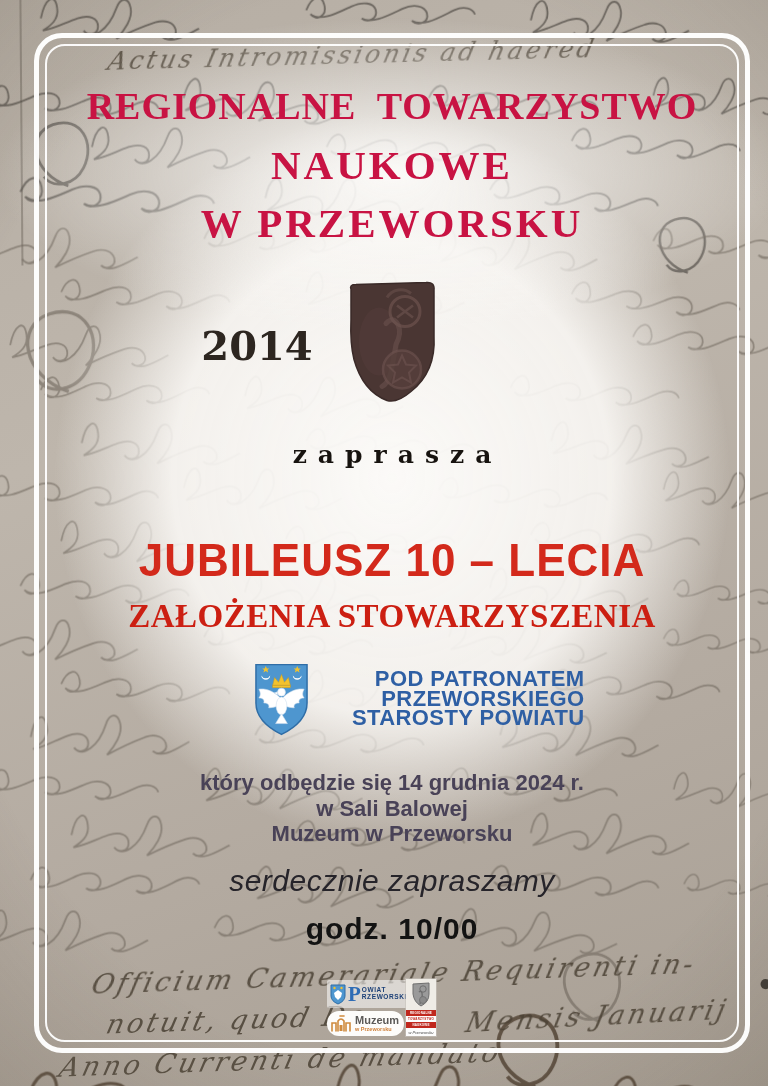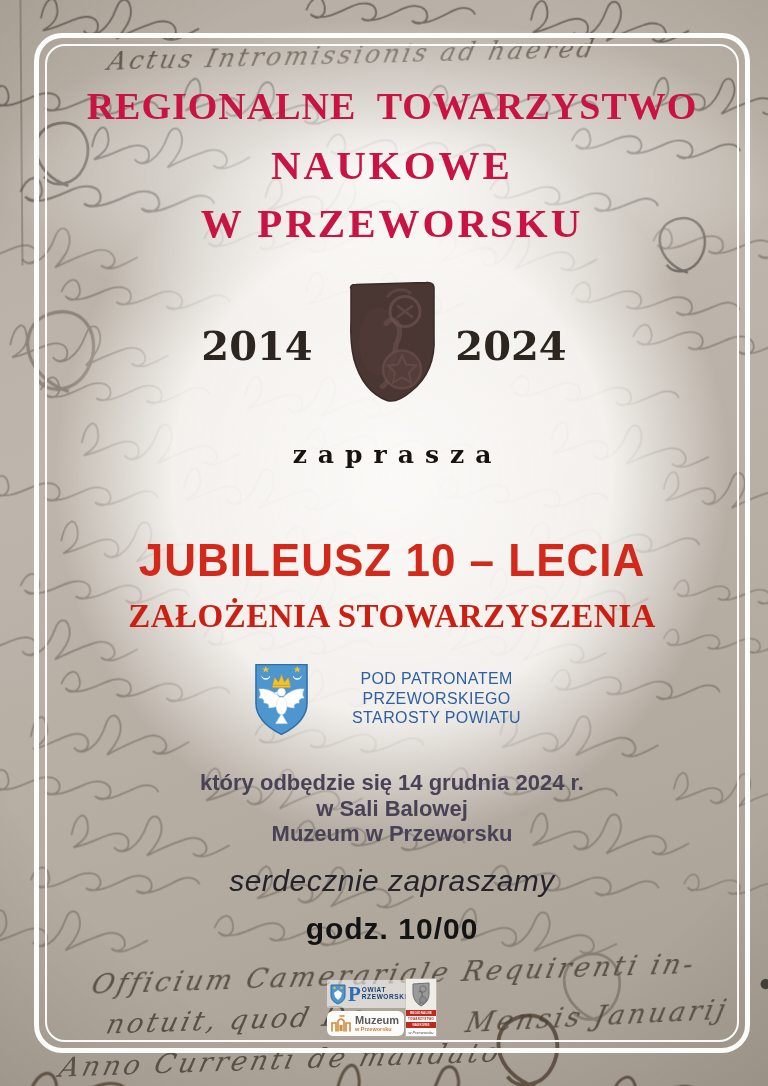--- a/index.html
+++ b/index.html
@@ -55,37 +55,37 @@
   .invite{font-family:"DejaVu Serif",serif;font-weight:bold;color:#17130f;}
   .invite1{top:440px;font-size:25px;letter-spacing:11px;text-indent:11px;}
   .invite2{top:475px;font-size:25px;letter-spacing:8px;text-indent:8px;}
 
   .jub1{top:534px;font-size:44px;font-weight:800;color:#d3291b;letter-spacing:1px;
         transform:scaleY(1.06);transform-origin:center top;}
   .jub2{top:598px;font-family:"Liberation Serif",serif;font-weight:bold;font-size:33px;
         color:#cc1f12;letter-spacing:.5px;}
 
   .patron-crest{position:absolute;left:253px;top:661px;width:57px;height:77px;}
-  .patron-text{position:absolute;left:352px;top:669px;font-weight:normal;font-size:16px;
-        line-height:19.5px;color:#2e5fa4;letter-spacing:.4px;text-align:center;}
+  .patron-text{position:absolute;left:352px;top:669px;font-weight:bold;font-size:22px;
+        line-height:19.5px;color:#2e5fa4;letter-spacing:.4px;text-align:right;}
 
   .event{top:770px;font-weight:bold;font-size:22px;line-height:25.5px;color:#494257;text-align:center;}
   .closing{top:864px;font-style:italic;font-size:30px;color:#26242a;letter-spacing:.5px;}
   .time{top:912px;font-weight:bold;font-size:30px;color:#131313;letter-spacing:1px;}
 
   
   .powiat-logo{position:absolute;left:327px;top:980px;height:26px;display:flex;align-items:center;gap:2px;
         background:rgba(255,255,255,.55);padding:1px 3px;border-radius:2px;}
   .powiat-text{display:flex;align-items:flex-start;line-height:1;}
   .powiat-p{font-family:"Liberation Serif",serif;font-weight:bold;font-size:21px;color:#2f6cb5;line-height:18px;}
   .powiat-words{display:flex;flex-direction:column;margin-left:1px;margin-top:2px;}
   .powiat-w{font-size:6.5px;font-weight:bold;color:#1b3f77;letter-spacing:.6px;}
 
   .muzeum-logo{position:absolute;left:327px;top:1011px;width:77px;height:25px;background:#fdfcfa;
-        border-radius:6px;display:flex;align-items:center;gap:3px;padding:0 3px;box-sizing:border-box;}
+        border-radius:12px;display:flex;align-items:center;gap:3px;padding:0 3px;box-sizing:border-box;}
   .muzeum-words{display:flex;flex-direction:column;line-height:1;}
   .muzeum-name{font-size:11px;font-weight:bold;color:#5c5a58;}
   .muzeum-place{font-size:5.5px;font-weight:bold;color:#cf803a;margin-top:1px;}
 
   .rtn-logo{position:absolute;left:406px;top:979px;width:30px;background:#f4f1ec;
         display:flex;flex-direction:column;box-shadow:0 0 0 1px rgba(200,195,188,.6);}
   .rtn-sealbox{height:31px;display:flex;align-items:center;justify-content:center;background:#efece6;}
   .rtn-band{height:6px;display:flex;align-items:center;justify-content:center;
         font-size:3px;font-weight:bold;letter-spacing:.2px;overflow:hidden;}
   .rtn-band.red{background:#c0281e;color:#fff;}
@@ -197,21 +197,20 @@
   <div class="frame-outer"></div>
   <div class="frame-inner"></div>
 
   <div class="content">
 
     <div class="ctr title title1">REGIONALNE  TOWARZYSTWO</div>
     <div class="ctr title title2">NAUKOWE</div>
     <div class="ctr title title3">W PRZEWORSKU</div>
 
     <div class="year year-left">2014</div>
-    <div class="year year-right">2024</div>
     <svg class="seal" viewBox="0 0 106 130">
       <path d="M12,8 Q10,3 17,3 L87,1 Q96,0 95,9 L95,55 Q97,90 72,110 Q58,122 48,119 Q24,110 15,78 Q11,62 12,38 Z" fill="#4a3633" stroke="#3a2a28" stroke-width="1.5"></path>
       <ellipse cx="40" cy="60" rx="20" ry="34" fill="#563f3b" opacity=".45"></ellipse>
       <circle cx="66" cy="30" r="15" fill="none" stroke="#6e5450" stroke-width="3" opacity=".65"></circle>
       <path d="M58,24 l16,12 M74,24 l-16,12" stroke="#6e5450" stroke-width="2.5" opacity=".6"></path>
       <path d="M48,16 a16,16 0 0 1 24,-4" stroke="#6e5450" stroke-width="3" fill="none" opacity=".5"></path>
       <path d="M47,42 q7,-8 12,1 q4,9 -2,20 l-5,28 q-3,11 -9,14" stroke="#6e5450" stroke-width="5" fill="none" opacity=".55" stroke-linecap="round"></path>
       <circle cx="63" cy="88" r="19" fill="#56403c" opacity=".8"></circle>
       <circle cx="63" cy="88" r="19" fill="none" stroke="#6e5450" stroke-width="2.5" opacity=".6"></circle>
       <path d="M63,74 L67,83 L77,84 L70,91 L72,101 L63,96 L54,101 L56,91 L49,84 L59,83 Z" fill="none" stroke="#6e5450" stroke-width="2" opacity=".6"></path>

